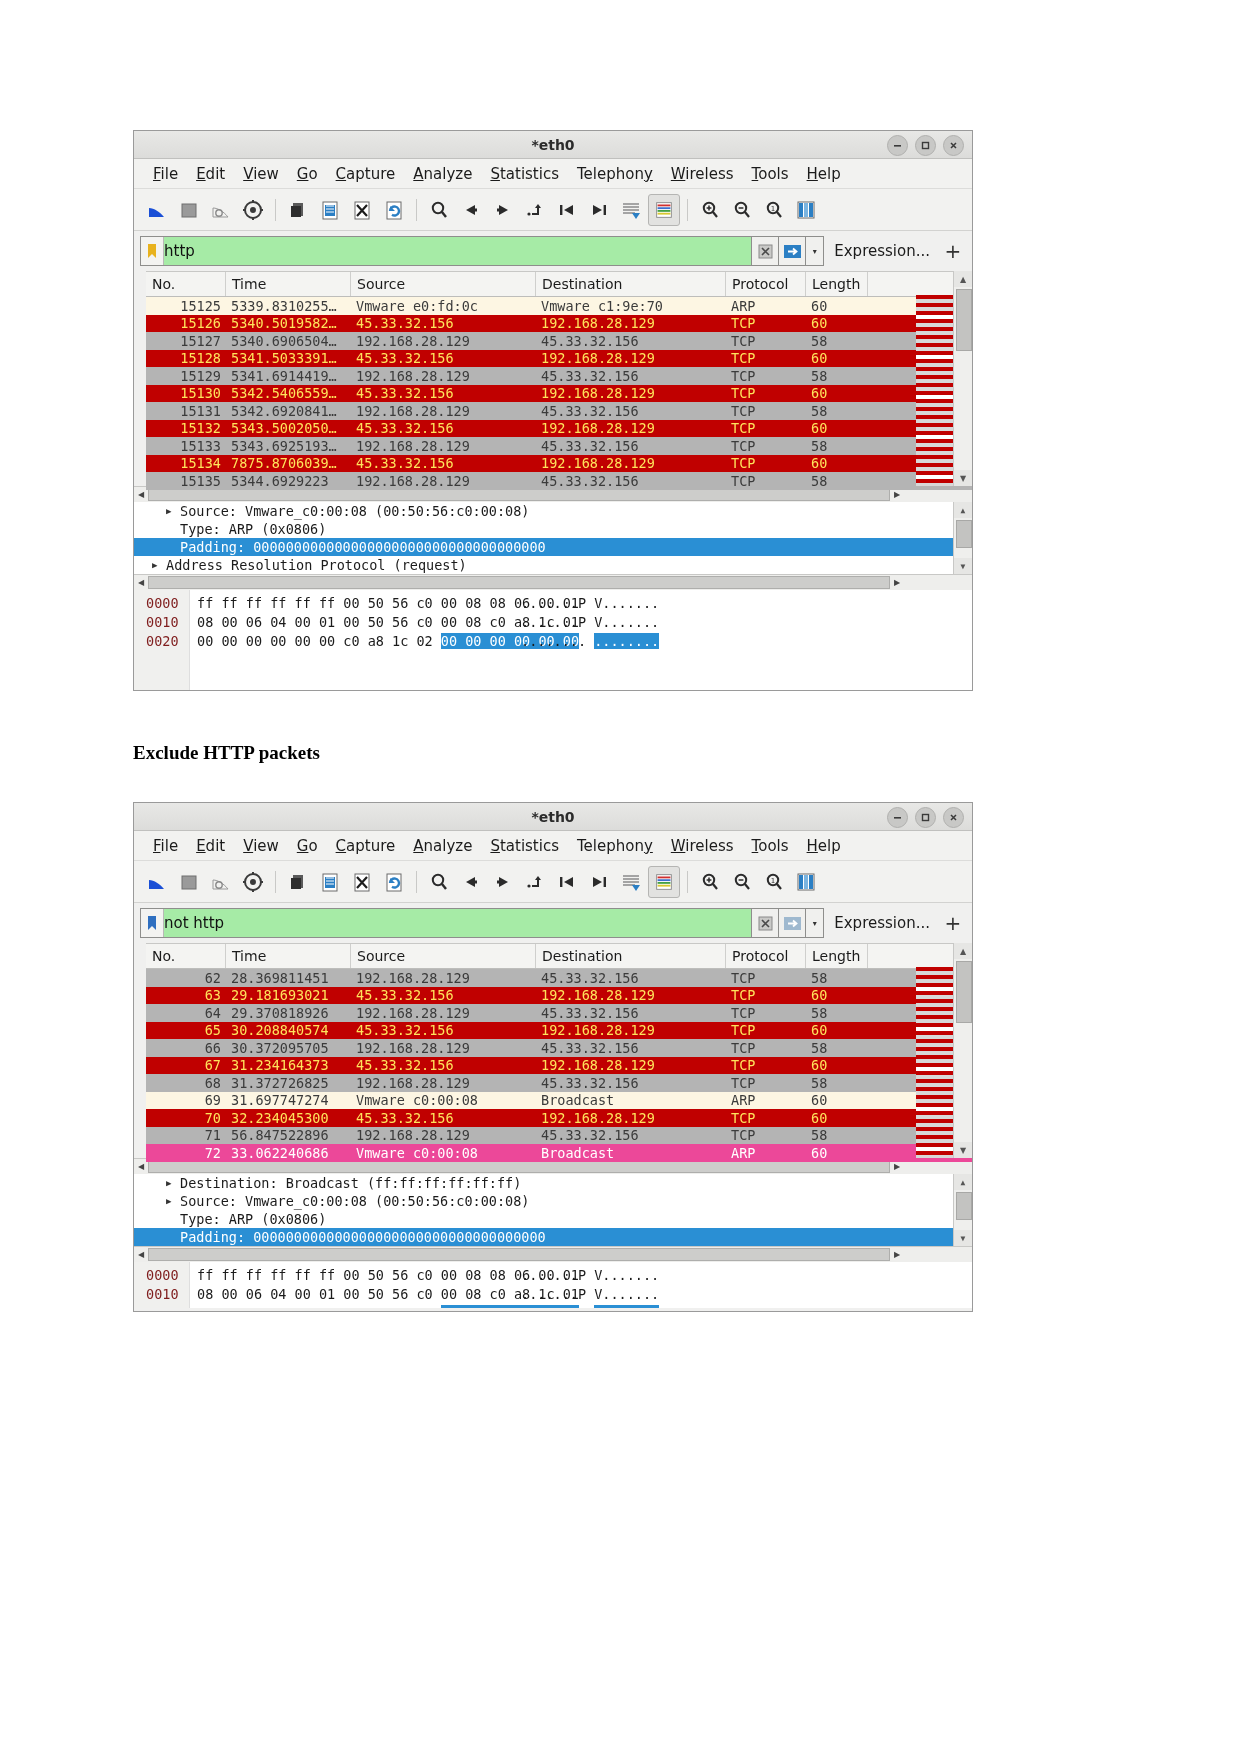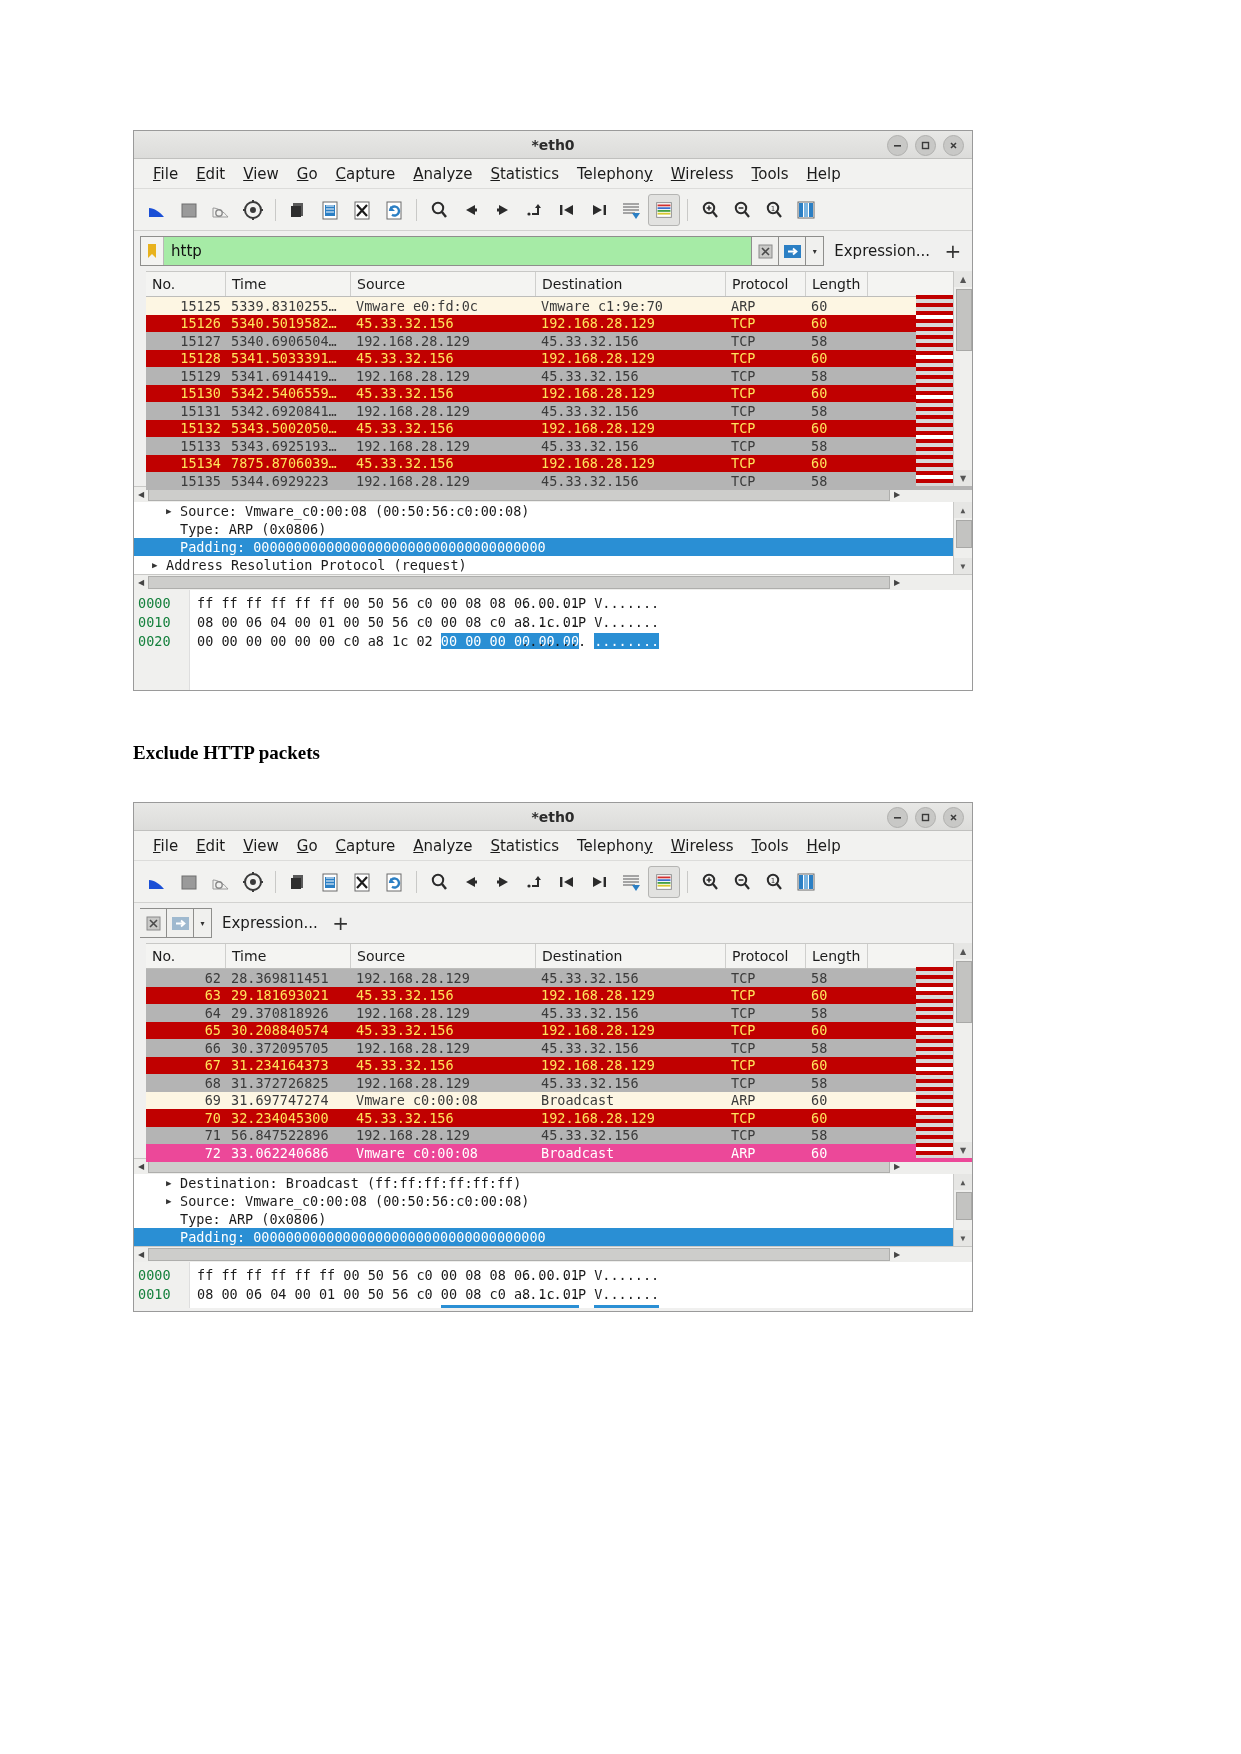--- a/index.html
+++ b/index.html
@@ -63,21 +63,21 @@
   .filterinput{
     flex:1;display:flex;align-items:center;
     border:1px solid #8e8e8c;background:#a6eba6;
     box-sizing:border-box;
   }
   .bookmark{
     width:22px;height:100%;background:#f3f3f1;border-right:1px solid #b9b9b7;
     display:flex;align-items:center;justify-content:center;
   }
   .filtertext{
-    font-size:15px;color:#111;padding-left:7px;
+    font-size:15px;color:#111;
     font-family:"DejaVu Sans", sans-serif;
   }
   .fbtn{
     width:26px;background:#f0f0ee;border:1px solid #8e8e8c;border-left:none;
     display:flex;align-items:center;justify-content:center;
   }
   .fbtn.arrow{background:#f0f0ee;}
   .fdrop{width:17px;background:#f0f0ee;border:1px solid #8e8e8c;border-left:none;
     display:flex;align-items:center;justify-content:center;font-size:8px;color:#333;}
   .expression{
@@ -124,21 +124,21 @@
 
   
   .detail{background:#fff;font-family:"DejaVu Sans Mono", monospace;font-size:13.5px;position:relative;}
   .drow{height:18px;display:flex;align-items:center;padding-left:18px;white-space:nowrap;color:#1b1b1b;}
   .drow .tri{width:14px;font-size:9px;color:#333;}
   .drow.sel{background:#2a8fd4;color:#fff;}
 
   
   .hexpane{background:#fff;font-family:"DejaVu Sans Mono", monospace;font-size:13.5px;}
   .hrow{height:19px;display:flex;align-items:center;white-space:nowrap;}
-  .hoff{width:55px;color:#15803d;padding-left:4px;box-sizing:border-box;}
+  .hoff{width:55px;color:#7f1d1d;padding-left:12px;box-sizing:border-box;}
   .hbytes{color:#1b1b1b;letter-spacing:0px;}
   .hascii{color:#1b1b1b;margin-left:24px;}
   .hl{background:#2a8fd4;color:#fff;}
 
   
   .heading{
     position:absolute;
     font-family:"Liberation Serif", serif;
     font-weight:bold;font-size:19px;color:#000;
   }
@@ -738,20 +738,28 @@
           <svg width="24" height="24" viewBox="0 0 24 24">
             <rect x="4" y="4" width="16" height="16" fill="#fff" stroke="#6a6a6a"></rect>
             <rect x="5" y="5" width="4" height="14" fill="#2b7fc4"></rect>
             <rect x="10" y="5" width="4" height="14" fill="#7ab4e0"></rect>
             <rect x="15" y="5" width="4" height="14" fill="#2b7fc4"></rect>
           </svg>
         </div>
     </div>
 
     <div class="filterbar">
+      <div class="filterinput" title="Apply a display filter ... &lt;Ctrl-/&gt;">
+        <div class="bookmark">
+          <svg width="10" height="16" viewBox="0 0 10 16">
+              <path d="M1 1 h8 v14 l-4 -4 l-4 4 Z" fill="#2f6fc0"></path>
+            </svg>
+        </div>
+        <div class="filtertext">not http</div>
+      </div>
       <div class="fbtn">
         <svg width="15" height="15" viewBox="0 0 15 15">
             <rect x="1" y="1" width="13" height="13" fill="#c9c9c7" stroke="#8a8a8a"></rect>
             <path d="M4 4 L11 11 M11 4 L4 11" stroke="#4a4a4a" stroke-width="1.6"></path>
           </svg>
       </div>
       <div class="fbtn arrow">
         <svg width="17" height="15" viewBox="0 0 17 15">
             <rect x="0" y="1" width="17" height="13" fill="#9fb9cf"></rect>
             <path d="M4 7.5 h7 M9 4.5 L12.5 7.5 L9 10.5" stroke="#fff" stroke-width="1.8" fill="none"></path>

